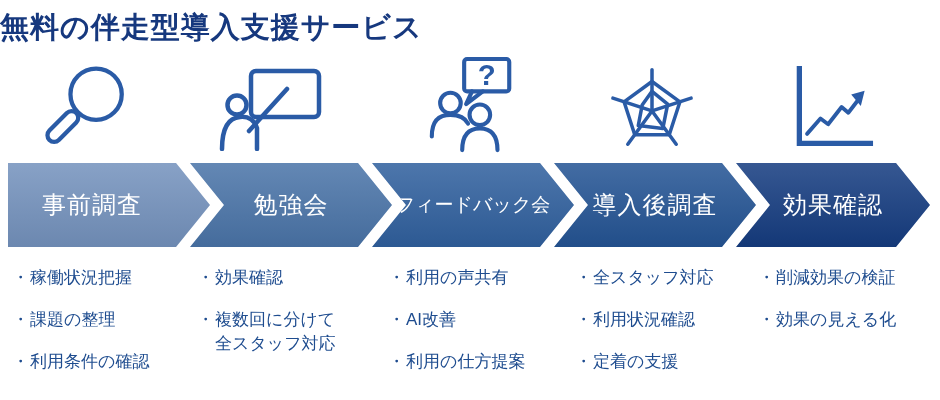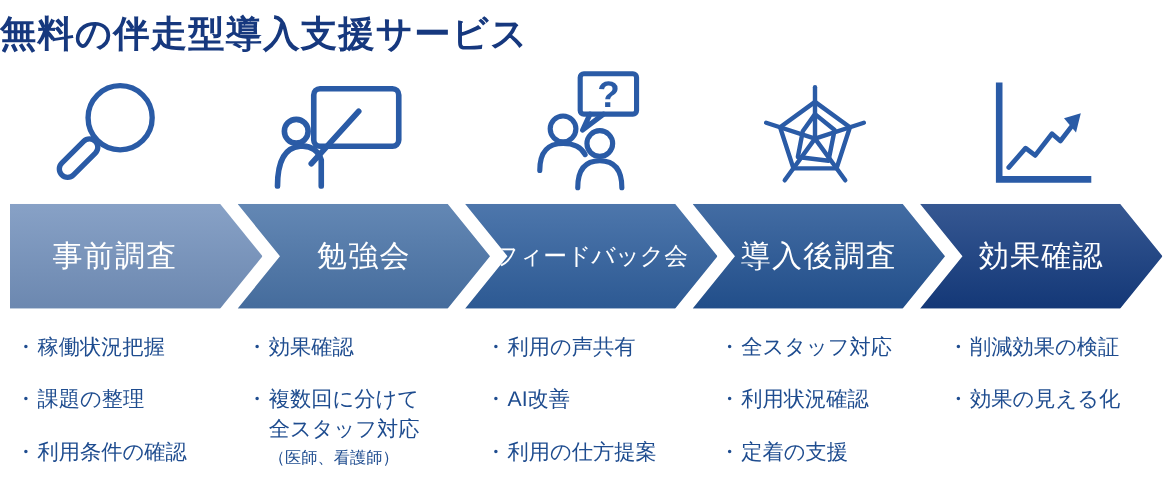--- a/index.html
+++ b/index.html
@@ -137,21 +137,20 @@
   <div class="bullets b2">
     <div class="bullet">
         <span class="dot">・</span>
         <span class="txt">効果確認</span>
       </div>
     <div class="bullet">
         <span class="dot">・</span>
       <span class="txt">
         <span>複数回に分けて</span><br>
         <span>全スタッフ対応</span>
-        <div class="note">（医師、看護師）</div>
       </span>
     </div>
   </div>
 
   <div class="bullets b3">
     <div class="bullet">
         <span class="dot">・</span>
         <span class="txt">利用の声共有</span>
       </div>
     <div class="bullet">

